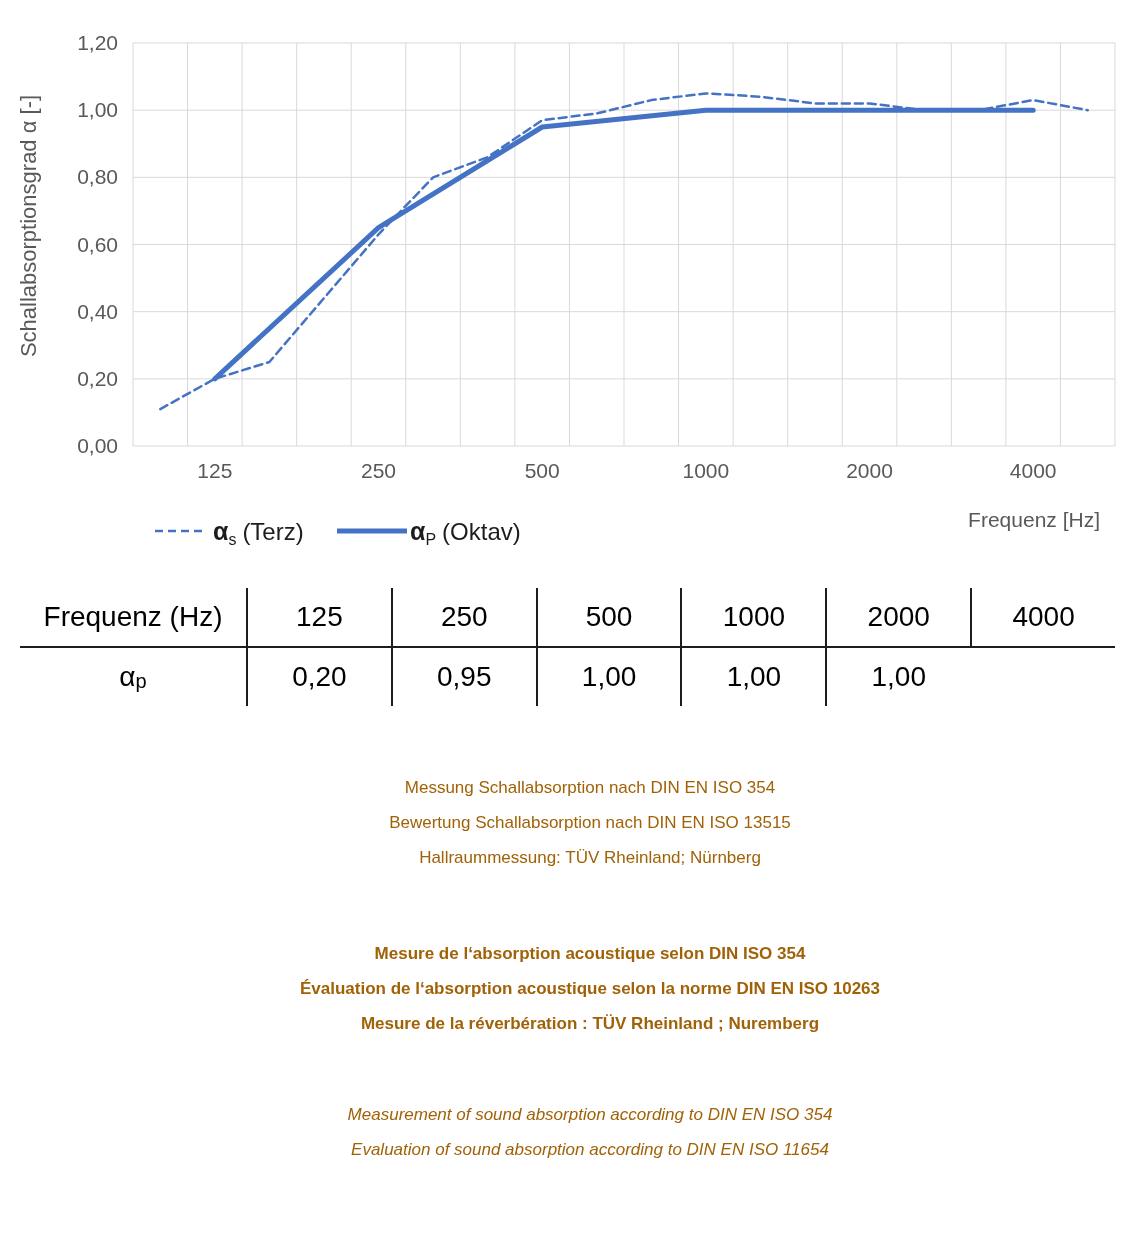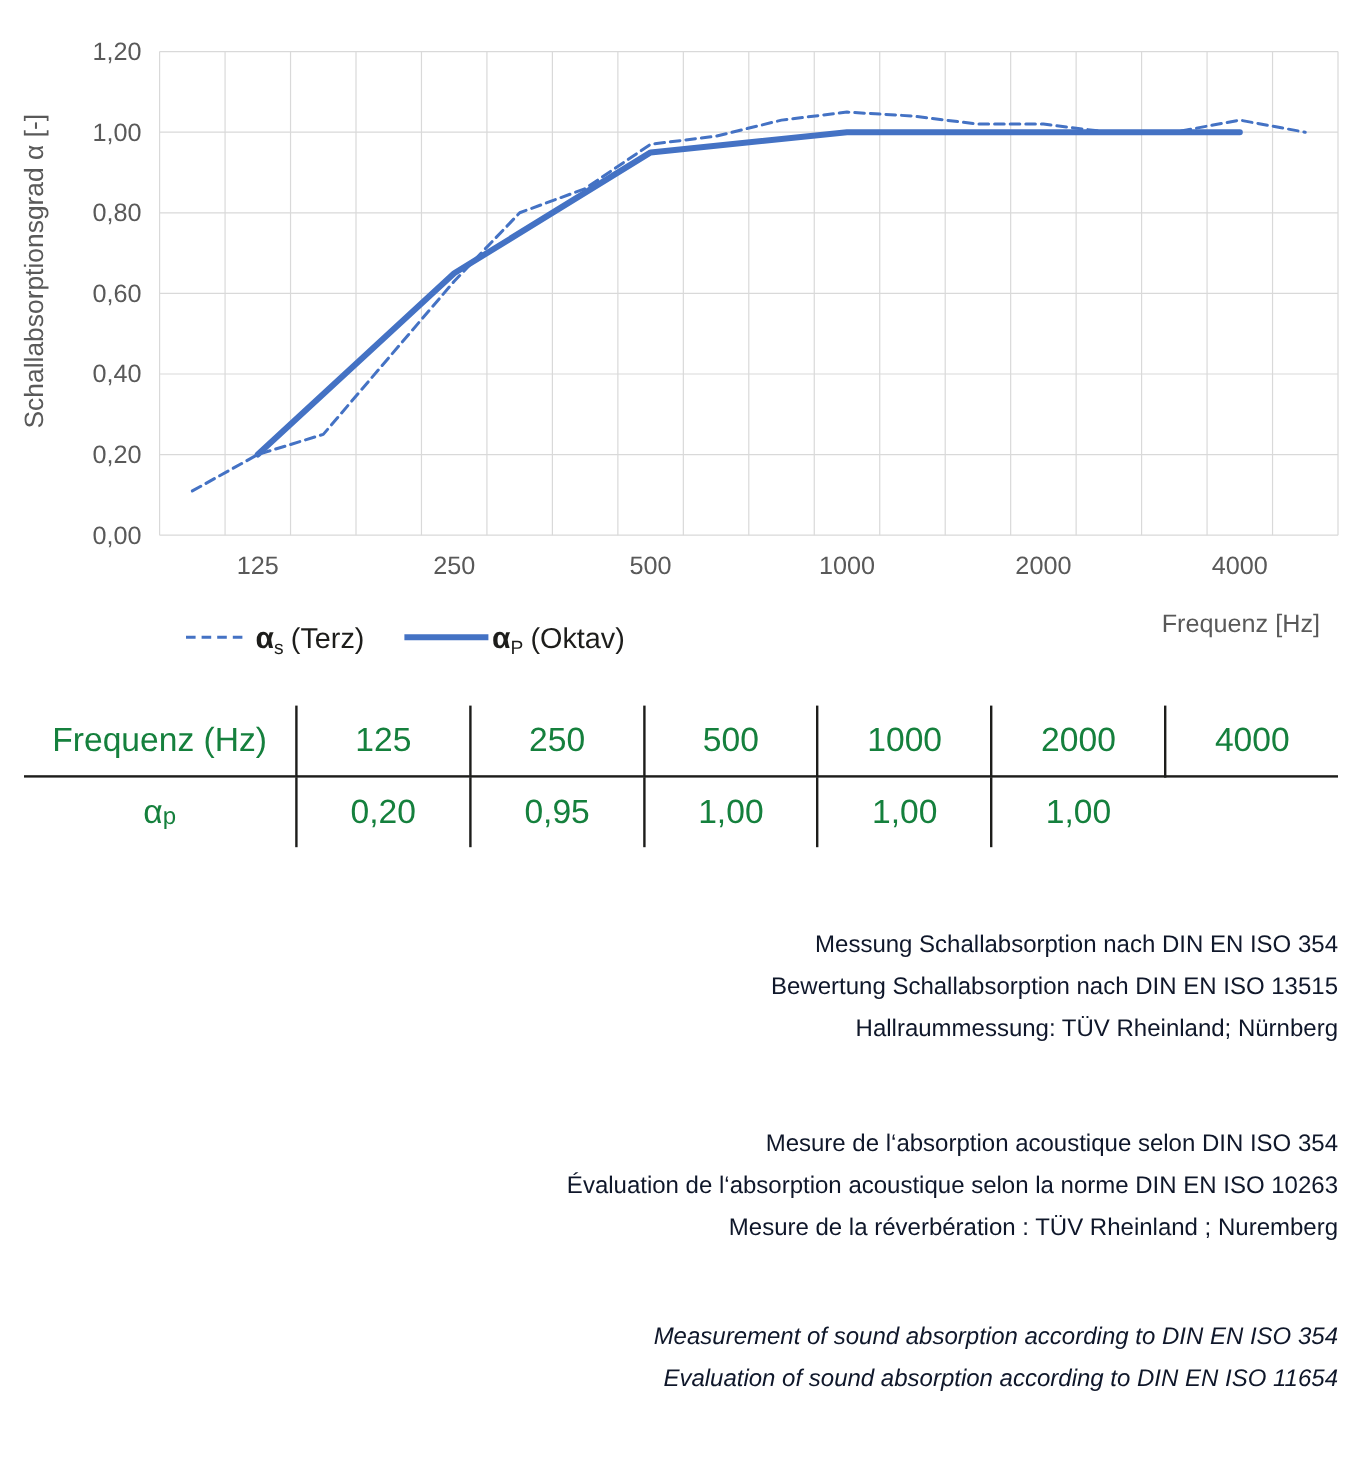--- a/index.html
+++ b/index.html
@@ -1,28 +1,28 @@
 <!DOCTYPE html>
 <html><head>
 <meta charset="utf-8">
 <style>
   html,body{margin:0;padding:0;background:#ffffff;}
   body{width:1135px;height:1234px;position:relative;font-family:"Liberation Sans",sans-serif;color:#1d1d1b;}
   .page{position:absolute;left:0;top:0;width:1135px;height:1234px;background:#fff;}
   svg text{font-family:"Liberation Sans",sans-serif;}
   .legend-sym{font-weight:bold;}
   .chart-wrap{position:absolute;left:0;top:0;}
-  .abs-table{position:absolute;left:20px;top:588px;width:1095px;display:grid;grid-template-columns:226px repeat(6,1fr);font-size:28px;color:#15803d;}
+  .abs-table{position:absolute;left:20px;top:588px;width:1095px;display:grid;grid-template-columns:226px repeat(6,1fr);font-size:28px;color:#000000;}
   .abs-table .cell{height:58px;display:flex;align-items:center;justify-content:center;white-space:nowrap;}
   .abs-table .vline{border-left:2px solid #1d1d1b;}
   .abs-table .hline{border-bottom:2px solid #1d1d1b;}
   .abs-table sub{font-size:20px;line-height:0;transform:translateY(4px);}
-  .note{position:absolute;right:20px;width:1050px;text-align:right;font-size:20px;line-height:35px;color:#0f172a;}
+  .note{position:absolute;right:20px;width:1050px;text-align:center;font-size:17px;line-height:35px;color:#a16207;}
   .note-de{top:770px;}
-  .note-fr{top:936px;}
+  .note-fr{top:936px;font-weight:bold;}
   .note-en{top:1097px;font-style:italic;}
 </style>
 </head>
 <body>
 
 <div class="page">
 
   <div class="chart-wrap">
     <svg width="1135" height="565" viewBox="0 0 1135 565">
       <g id="plot-layer">

